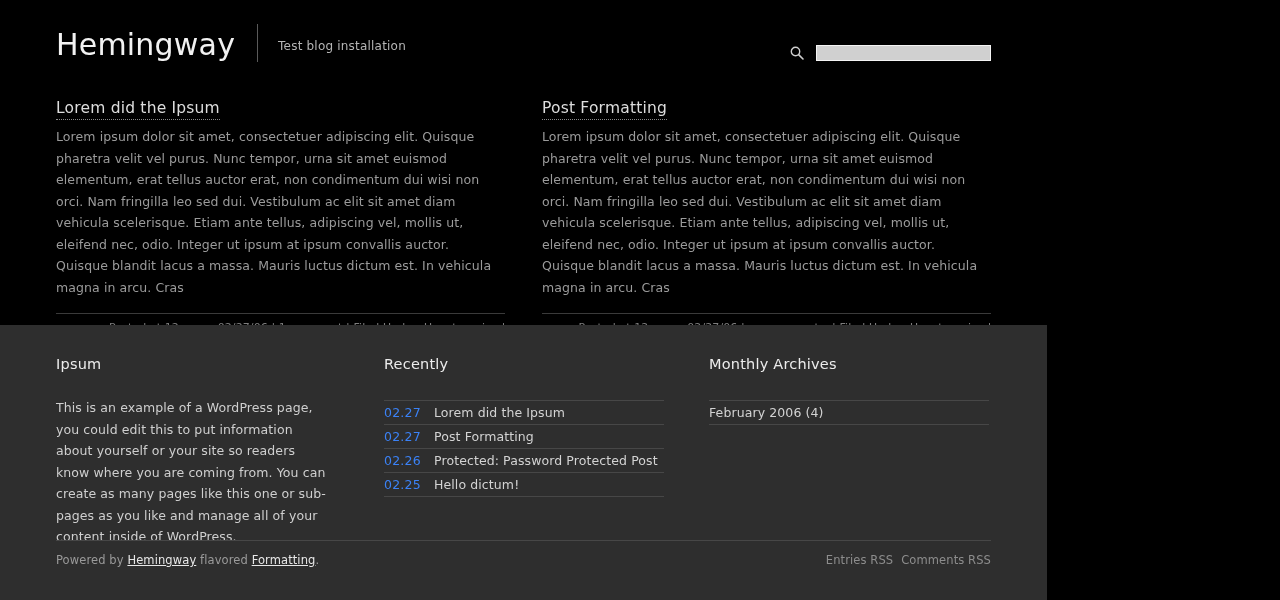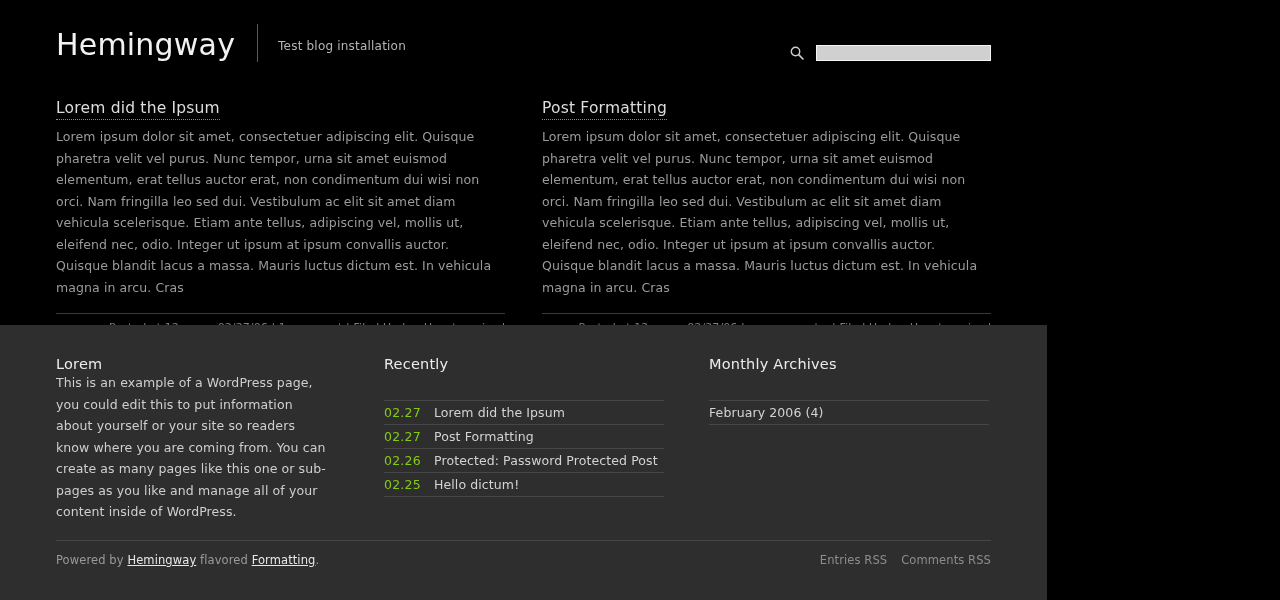--- a/index.html
+++ b/index.html
@@ -174,20 +174,21 @@
   .col-arch   { width: 282px; }
 
   .col-title {
     font-size: 14.5px;
     font-weight: normal;
     color: #ececec;
     letter-spacing: 0.2px;
   }
 
   .about-text {
+    margin-top: 25px;
     width: 275px;
     font-size: 12.5px;
     line-height: 21.5px;
     color: #cfcfcf;
     letter-spacing: 0.1px;
   }
 
   .list {
     margin-top: 28px;
     list-style: none;
@@ -199,21 +200,21 @@
     display: flex;
     align-items: center;
     height: 24px;
     border-bottom: 1px solid #474747;
     font-size: 12.5px;
     cursor: pointer;
   }
 
   .list-date {
     width: 50px;
-    color: #84cc16;
+    color: #3b82f6;
     letter-spacing: 0.2px;
   }
 
   .list-link {
     color: #d3d3d3;
     letter-spacing: 0.1px;
   }
 
   .arch-list { width: 280px; }
 
@@ -247,21 +248,21 @@
     color: #9a9a9a;
     letter-spacing: 0.1px;
   }
 
   .footer-left a {
     color: #e8e8e8;
     text-decoration: underline;
     cursor: pointer;
   }
 
-  .footer-right { display: flex; gap: 14px; }
+  .footer-right { display: flex; gap: 8px; }
   .footer-right a {
     color: #8d8d8d;
     text-decoration: none;
     cursor: pointer;
   }
 </style>
 </head>
 <body>
 
 <div class="page">
@@ -323,21 +324,21 @@
 
       </div>
     </div>
   </div>
 
   <div class="bottom-section">
     <div class="wrap">
       <div class="footer-cols">
 
         <div class="col-about">
-          <h2 class="col-title">Lorem</h2>
+          <h2 class="col-title">Ipsum</h2>
           <p class="about-text">This is an example of a WordPress page, you could edit this to put information about yourself or your site so readers know where you are coming from. You can create as many pages like this one or sub-pages as you like and manage all of your content inside of WordPress.</p>
         </div>
 
         <div class="col-recent">
           <h2 class="col-title">Recently</h2>
           <ul class="list">
             <li class="list-item">
               <span class="list-date">02.27</span>
               <span class="list-link">Lorem did the Ipsum</span>
             </li>

